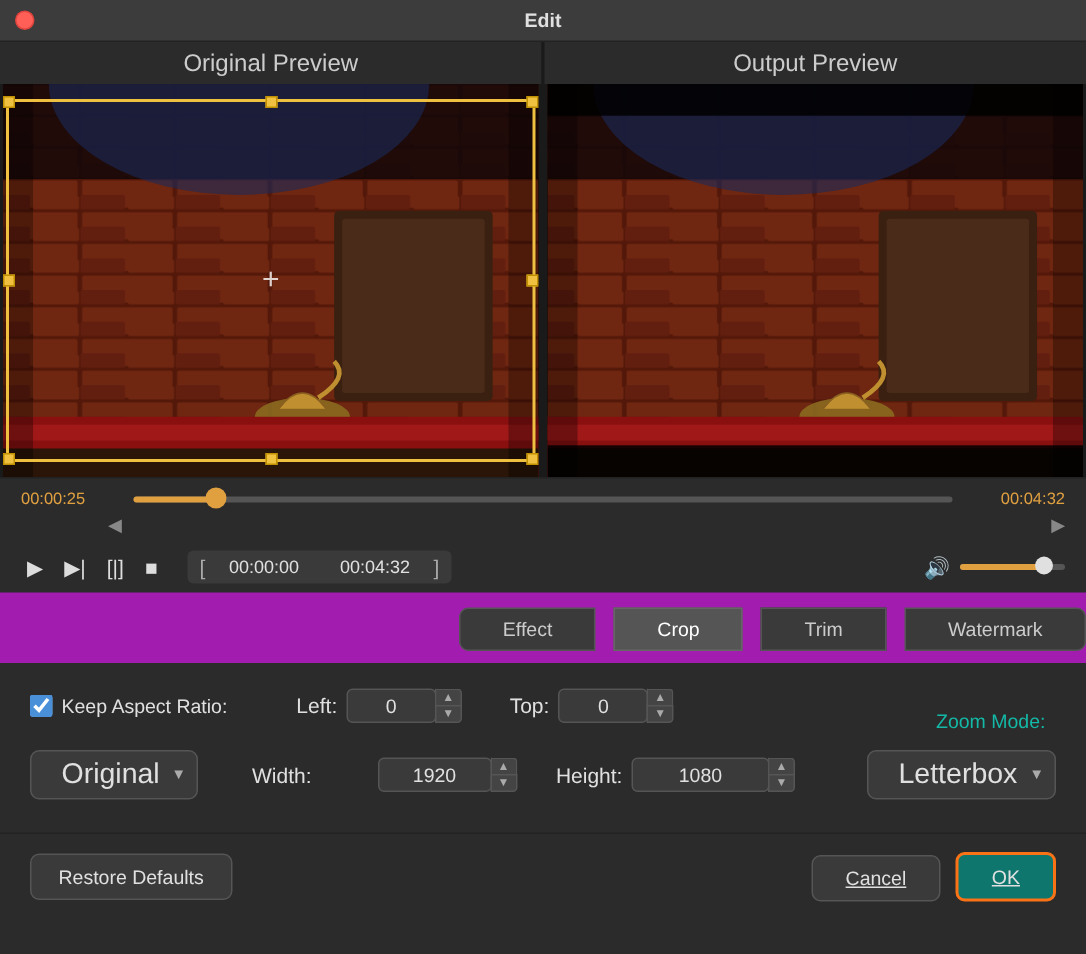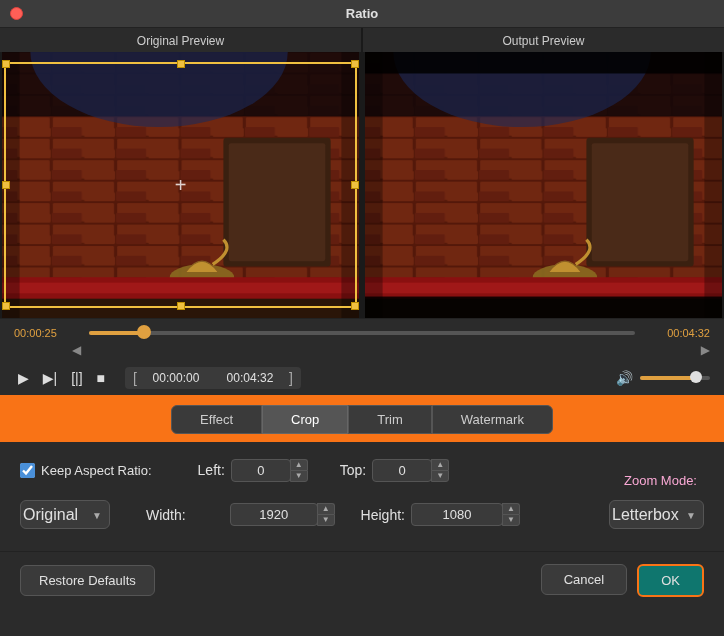--- a/index.html
+++ b/index.html
@@ -41,21 +41,21 @@
       background: #1a1a1a;
     }
     .preview-panel {
       flex: 1;
       display: flex;
       flex-direction: column;
     }
     .preview-label {
       text-align: center;
       padding: 6px 0 4px;
-      font-size: 12px;
+      font-size: 16px;
       color: #ccc;
       background: #2b2b2b;
     }
     .preview-video {
       flex: 1;
       position: relative;
       overflow: hidden;
       background: #000;
       margin: 0 2px;
     }
@@ -218,24 +218,24 @@
       left: 80%;
       width: 12px;
       height: 12px;
       background: #e0e0e0;
       border-radius: 50%;
       transform: translateX(-50%);
     }
     .tab-row {
       display: flex;
       align-items: center;
-      justify-content: center;
-      gap: 0;
+      justify-content: flex-end;
+      gap: 12px;
       padding: 10px 0 8px;
-      background: #f97316;
+      background: #a21caf;
     }
     .tab-btn {
       background: #3a3a3a;
       border: 1px solid #555;
       color: #ccc;
       padding: 6px 28px;
       font-size: 13px;
       cursor: pointer;
       border-radius: 0;
     }
@@ -304,35 +304,35 @@
       font-size: 8px;
       line-height: 1;
       padding: 1px 4px;
       cursor: pointer;
     }
     .spin-up { border-radius: 0 3px 0 0; border-bottom: none; }
     .spin-down { border-radius: 0 0 3px 0; }
     .zoom-label {
       margin-left: auto;
       font-size: 13px;
-      color: #f9a8d4;
+      color: #14b8a6;
       min-width: 80px;
       margin-top: 21px;
     }
     .select-wrapper {
       position: relative;
       display: inline-block;
     }
     .select-input {
       background: #3a3a3a;
       border: 1px solid #555;
       border-radius: 6px;
       color: #e0e0e0;
-      font-size: 16px;
-      padding: 5px 24px 5px 2px;
+      font-size: 19px;
+      padding: 5px 24px 5px 20px;
       appearance: none;
       cursor: pointer;
       min-width: 90px;
     }
     .select-arrow {
       position: absolute;
       right: 8px;
       top: 50%;
       transform: translateY(-50%);
       color: #aaa;
@@ -368,35 +368,35 @@
     }
     .btn-ok {
       background: #0f766e;
       border: 2px solid #f97316;
       border-radius: 6px;
       color: #e0e0e0;
       font-size: 13px;
       padding: 7px 22px;
       cursor: pointer;
     }
-    .right-btns { display: flex; align-items: flex-start; }
+    .right-btns { display: flex; align-items: flex-end; text-decoration: underline; }
 
     
     .video-scene {
       width: 100%;
       height: 100%;
       display: block;
     }
   </style>
 </head>
 <body>
 
 <div class="title-bar">
   <div class="close-btn"></div>
-  <span class="title-text">Ratio</span>
+  <span class="title-text">Edit</span>
 </div>
 
 <div class="preview-area">
 
   <div class="preview-panel">
     <div class="preview-label">Original Preview</div>
     <div class="preview-video">
       <svg class="video-scene" viewBox="0 0 360 248" preserveAspectRatio="xMidYMid slice">
 
         <rect width="360" height="248" fill="#1a0a05"></rect>
@@ -565,21 +565,21 @@
         <option>16:9</option>
         <option>4:3</option>
         <option>1:1</option>
       </select>
       <span class="select-arrow">▼</span>
     </div>
 
     <div class="field-group" style="margin-left:20px;gap:44px;">
       <span class="field-label">Width:</span>
       <div class="spin-wrapper">
-        <input class="spin-input" type="text" style="width: 88px;" value="1920">
+        <input class="spin-input" type="text" style="width: 76px;" value="1920">
         <div class="spin-arrows">
           <button class="spin-up">▲</button>
           <button class="spin-down">▼</button>
         </div>
       </div>
     </div>
 
     <div class="field-group" style="margin-left:10px;">
       <span class="field-label">Height:</span>
       <div class="spin-wrapper">

